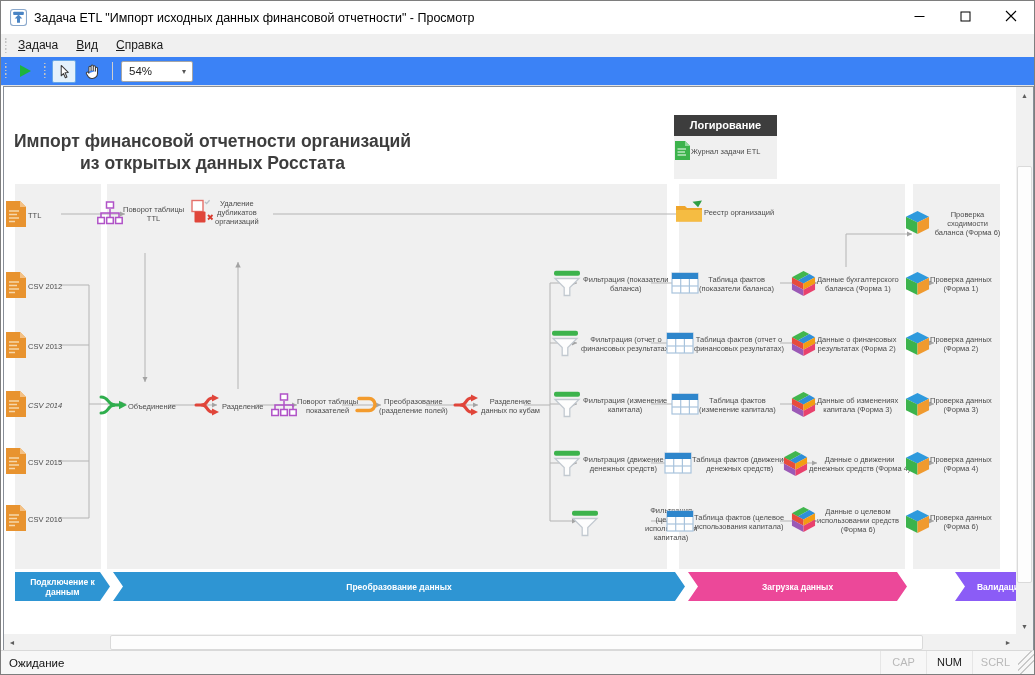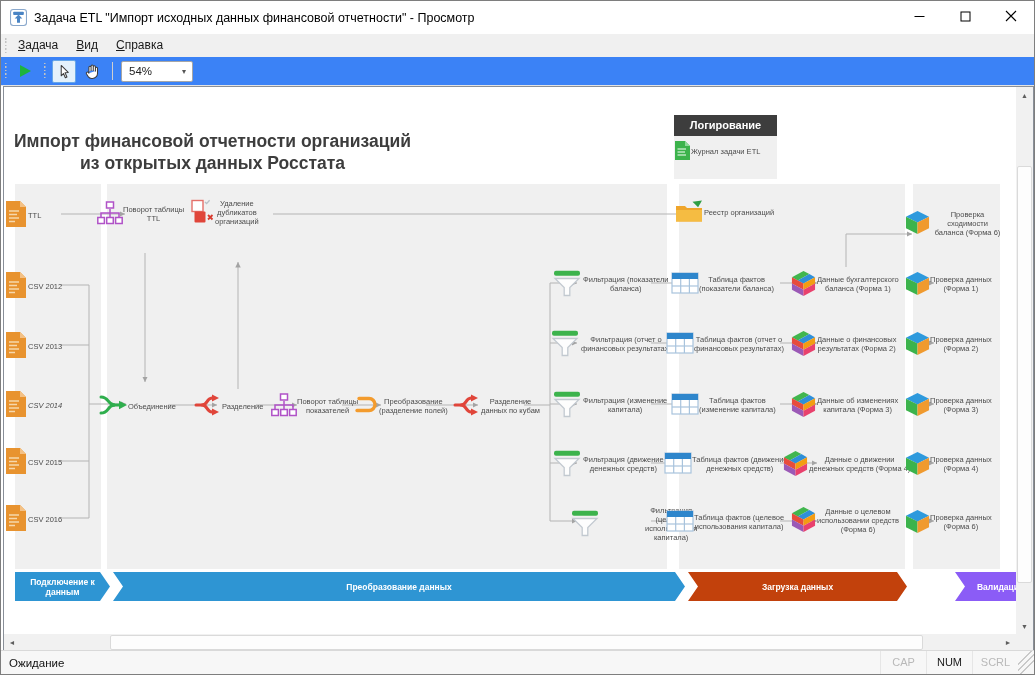--- a/index.html
+++ b/index.html
@@ -639,21 +639,21 @@
                 </svg>
               </div>
               <div class="nlabel">Проверка данных
 (Форма 6)</div>
             </div>
           </div>
         <div id="lanes">
             <div class="lane" style="left: 14px; width: 95px; background: rgb(46, 149, 211); clip-path: polygon(0px 0px, calc(100% - 10px) 0px, 100% 50%, calc(100% - 10px) 100%, 0px 100%);">Подключение к
 данным</div>
             <div class="lane" style="left: 112px; width: 572px; background: rgb(46, 149, 211); clip-path: polygon(0px 0px, calc(100% - 10px) 0px, 100% 50%, calc(100% - 10px) 100%, 0px 100%, 10px 50%);">Преобразование данных</div>
-            <div class="lane" style="left: 687px; width: 219px; background: #c2410c; clip-path: polygon(0px 0px, calc(100% - 10px) 0px, 100% 50%, calc(100% - 10px) 100%, 0px 100%, 10px 50%);">Загрузка данных</div>
+            <div class="lane" style="left: 687px; width: 219px; background: #ec4899; clip-path: polygon(0px 0px, calc(100% - 10px) 0px, 100% 50%, calc(100% - 10px) 100%, 0px 100%, 10px 50%);">Загрузка данных</div>
             <div class="lane" style="left: 954px; width: 91px; background: #8b5cf6; clip-path: polygon(0px 0px, 100% 0px, 100% 100%, 0px 100%, 10px 50%);">Валидация</div>
           </div>
       <div class="node" style="left: 673px; top: 137px; width: 103px;">
             <div class="nicon" style="height:24px">
               <svg width="17" height="21" viewBox="0 0 17 21">
                 <path d="M1 1 h10 l5 5 v14 h-15 z" fill="#3cb34c"></path>
                 <path d="M11 1 l5 5 h-5 z" fill="#8fd99a"></path>
                 <g stroke="#d9f2dd" stroke-width="1.2">
                   <line x1="3.5" y1="9" x2="12" y2="9"></line>
                   <line x1="3.5" y1="12" x2="11" y2="12"></line>

